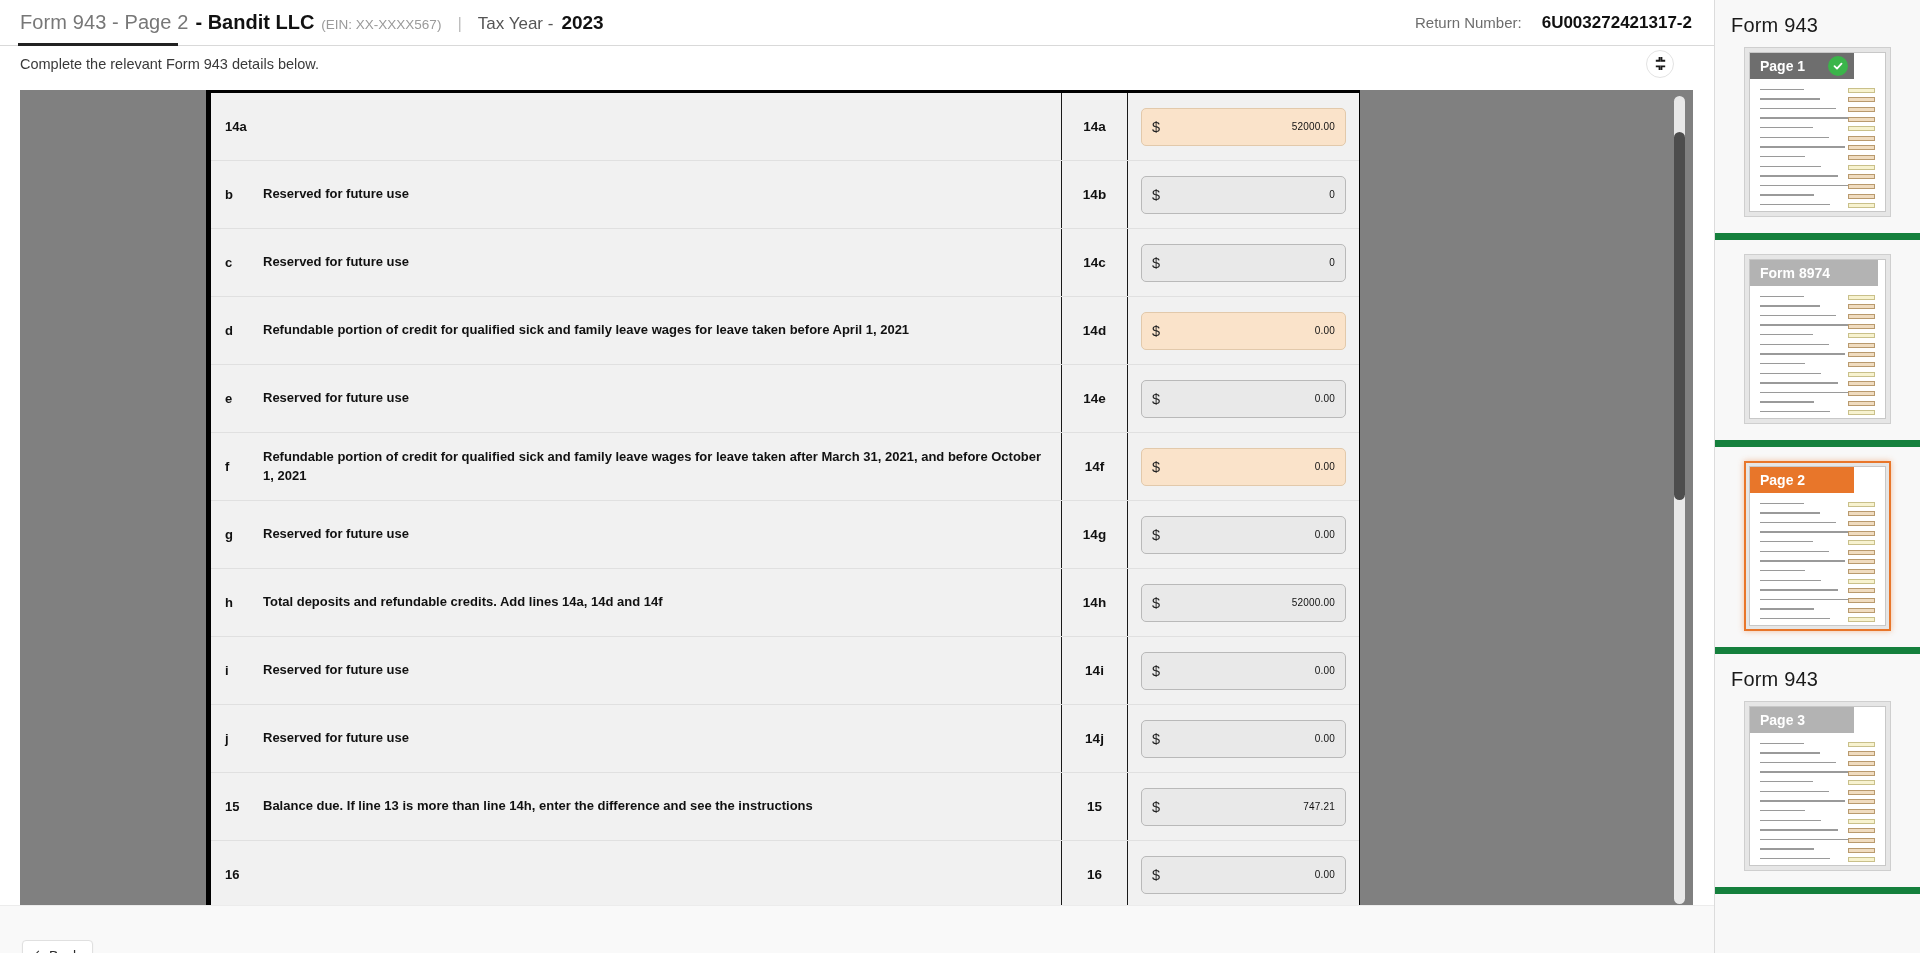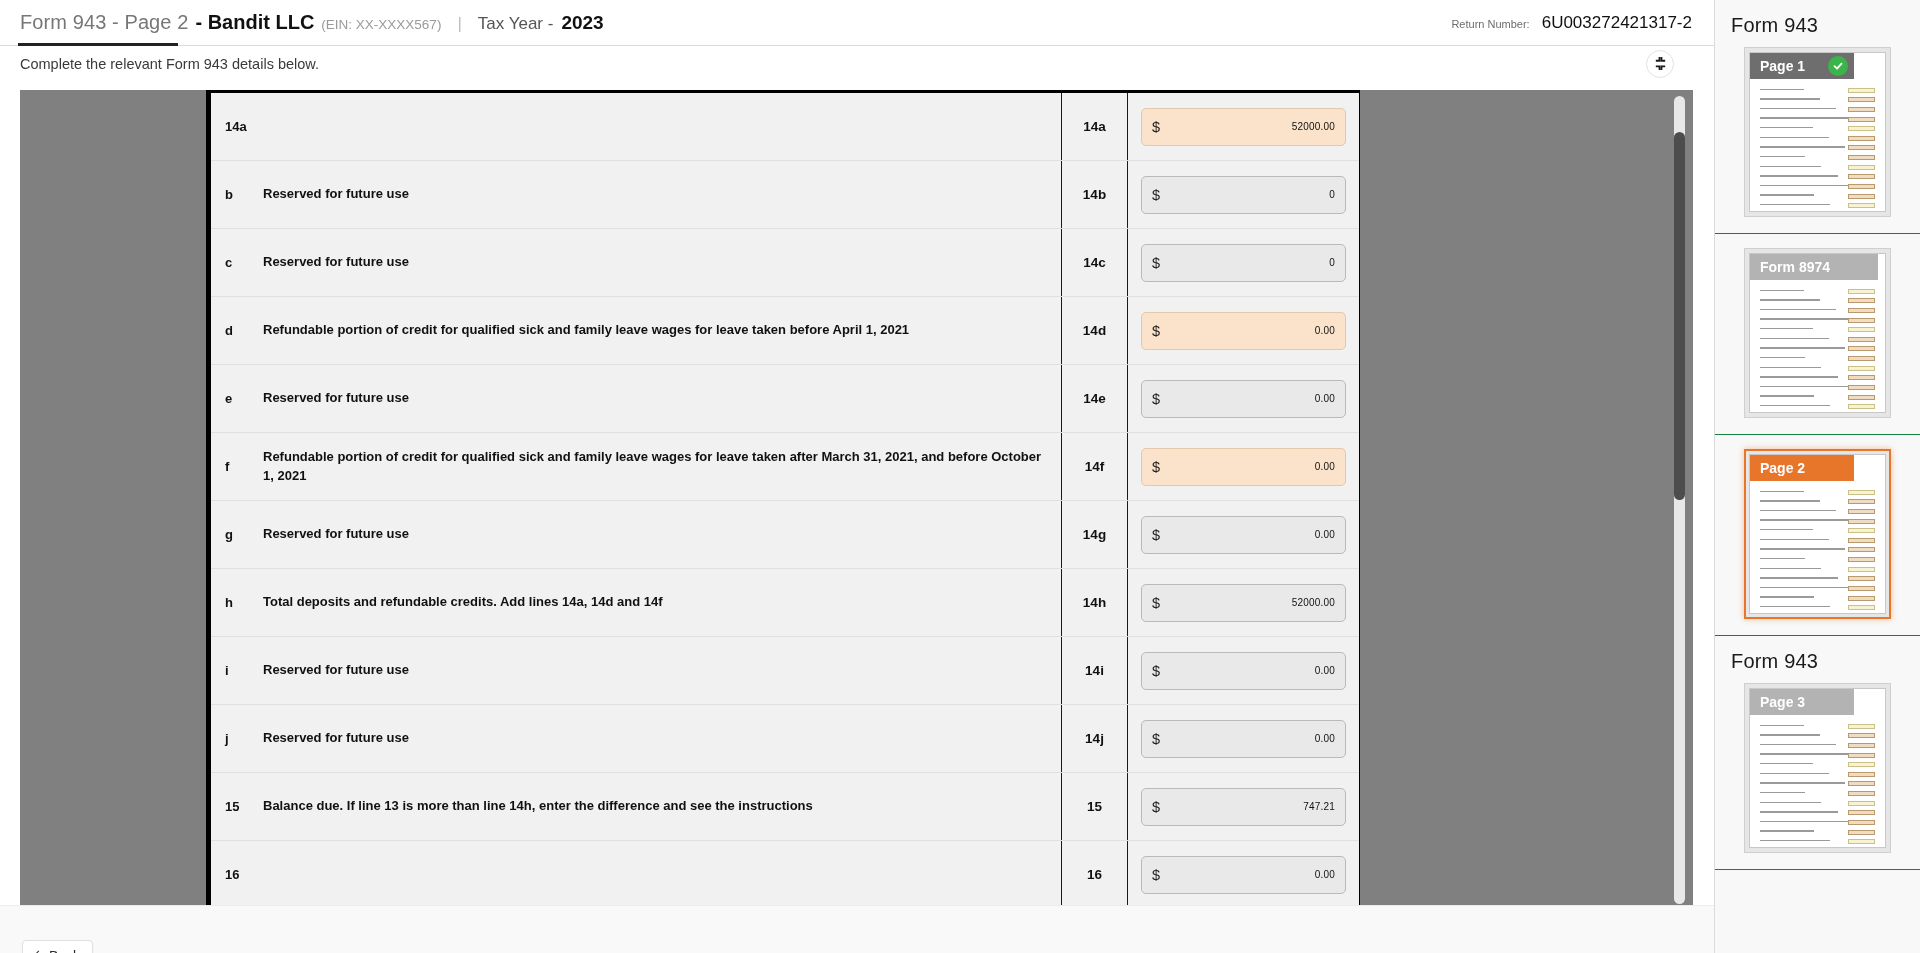--- a/index.html
+++ b/index.html
@@ -50,22 +50,22 @@
   .hdr-company {
     font-size: 20px; color: #111; font-weight: 700; margin-left: 7px;
   }
   .hdr-ein {
     font-size: 13.5px; color: #9a9a9a; margin-left: 7px;
   }
   .hdr-pipe { font-size: 17px; color: #bdbdbd; margin: 0 16px; }
   .hdr-ty { font-size: 17px; color: #555; }
   .hdr-tyval { font-size: 19px; color: #111; font-weight: 700; margin-left: 8px; }
   .hdr-right { margin-left: auto; display: flex; align-items: baseline; white-space: nowrap; }
-  .hdr-rn-lbl { font-size: 11px; color: #6d6d6d; }
-  .hdr-rn-val { font-size: 17px; color: #111; font-weight: 400; margin-left: 12px; }
+  .hdr-rn-lbl { font-size: 15px; color: #6d6d6d; }
+  .hdr-rn-val { font-size: 17px; color: #111; font-weight: 700; margin-left: 20px; }
 
   
   .subhdr {
     height: 35px;
     flex: 0 0 35px;
     display: flex;
     align-items: center;
     padding: 0 20px;
     position: relative;
     background: #fff;
@@ -243,21 +243,21 @@
   
   .sidebar {
     width: 206px;
     flex: 0 0 206px;
     height: 953px;
     background: #f8f8f8;
     border-left: 1px solid #dcdcdc;
     overflow: hidden;
     position: relative;
   }
-  .sb-group { border-bottom: 1px solid #15803d; padding: 0 0 16px 0; }
+  .sb-group { border-bottom: 7px solid #15803d; padding: 0 0 16px 0; }
   .sb-title {
     font-size: 20px;
     color: #1a1a1a;
     padding: 14px 0 10px 16px;
     font-weight: 400;
     letter-spacing: .2px;
   }
   .thumb-outer {
     margin: 0 auto;
     width: 147px;

